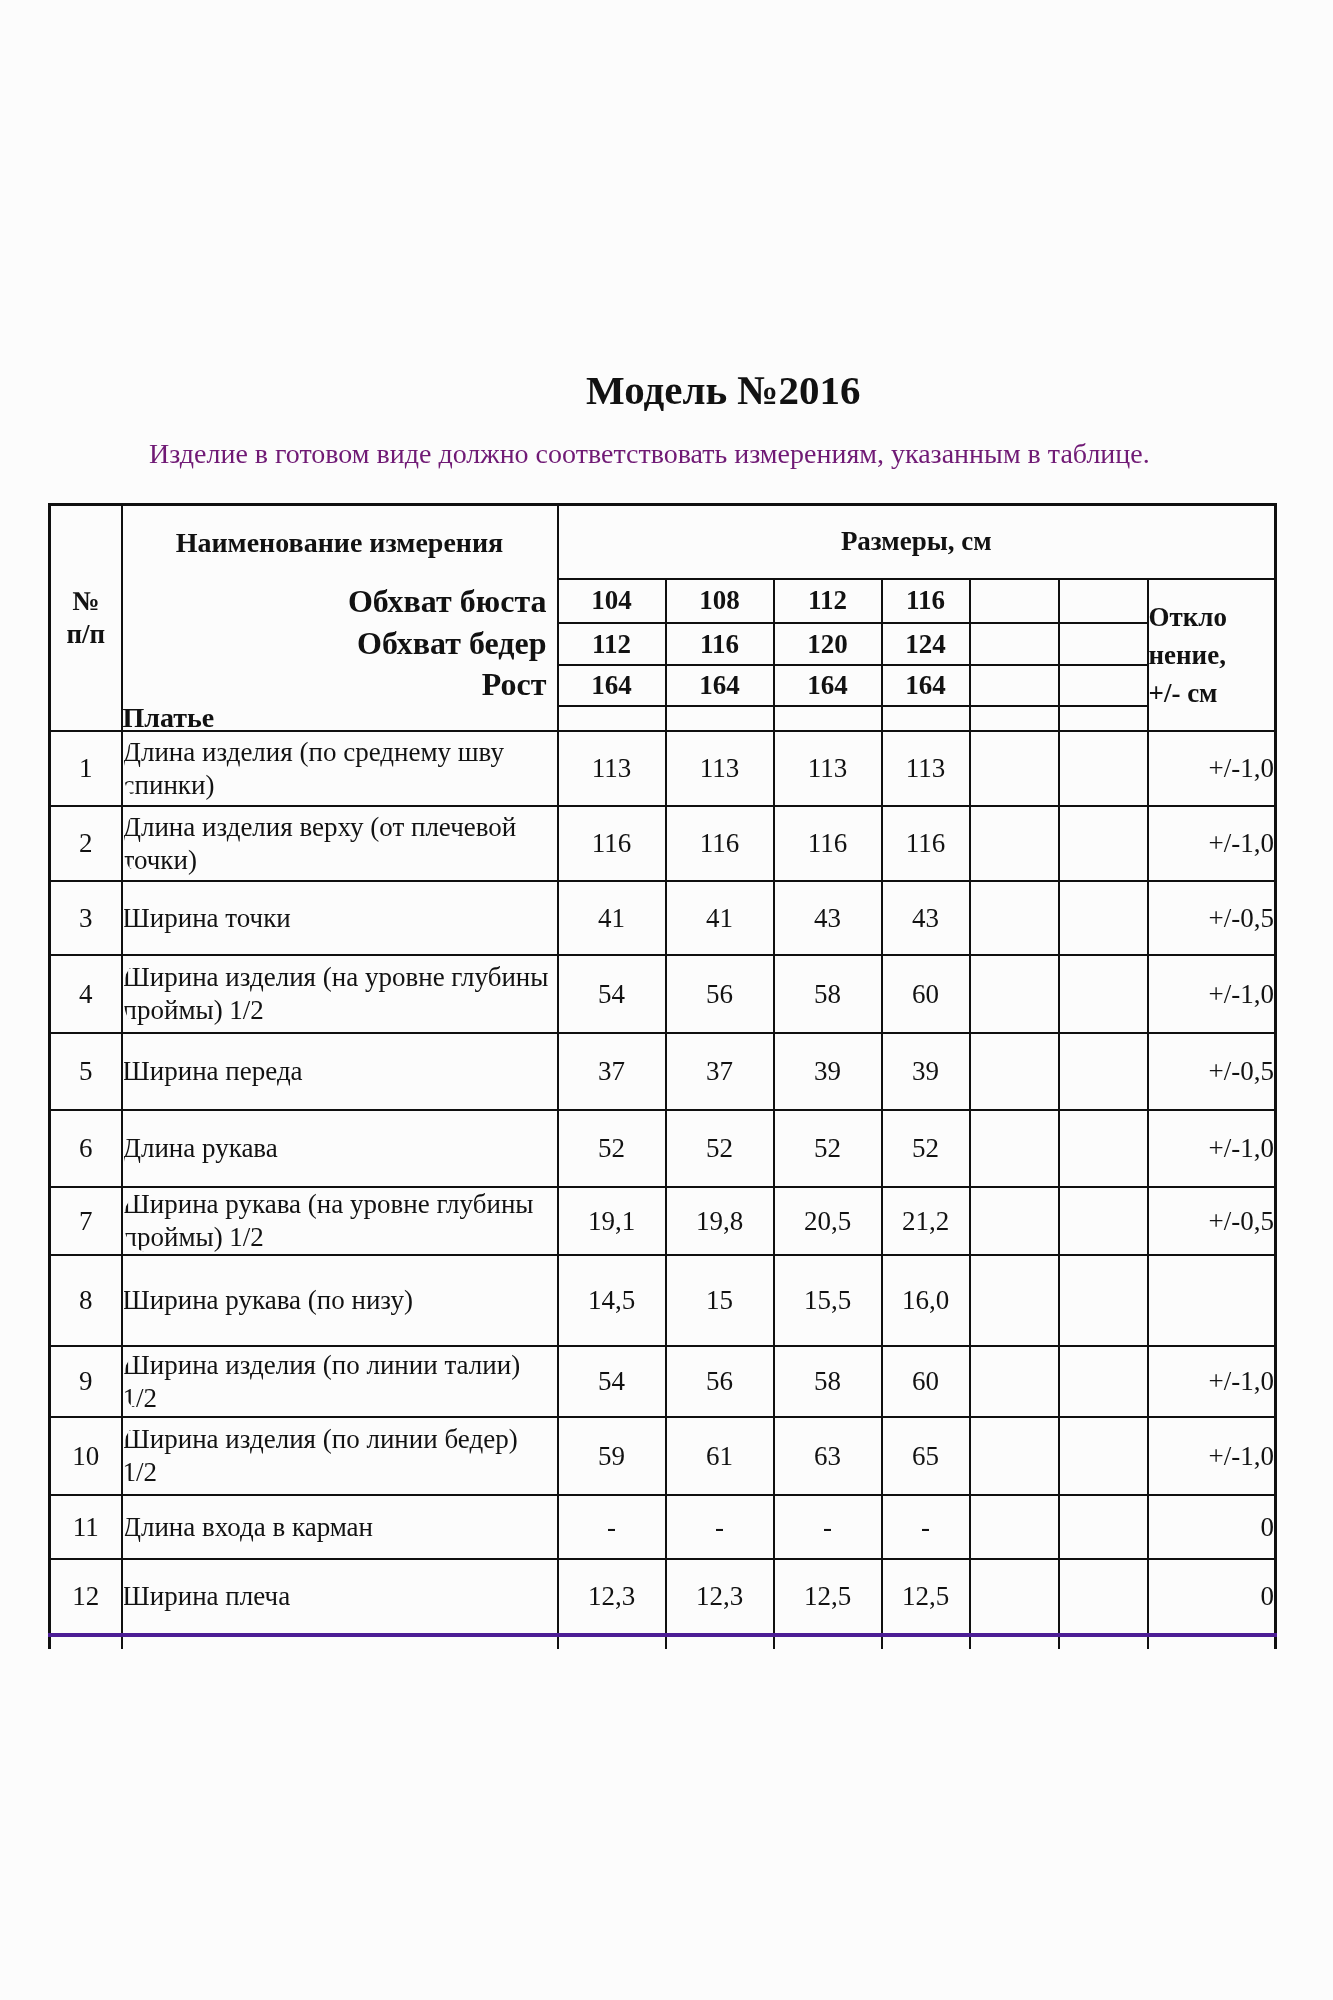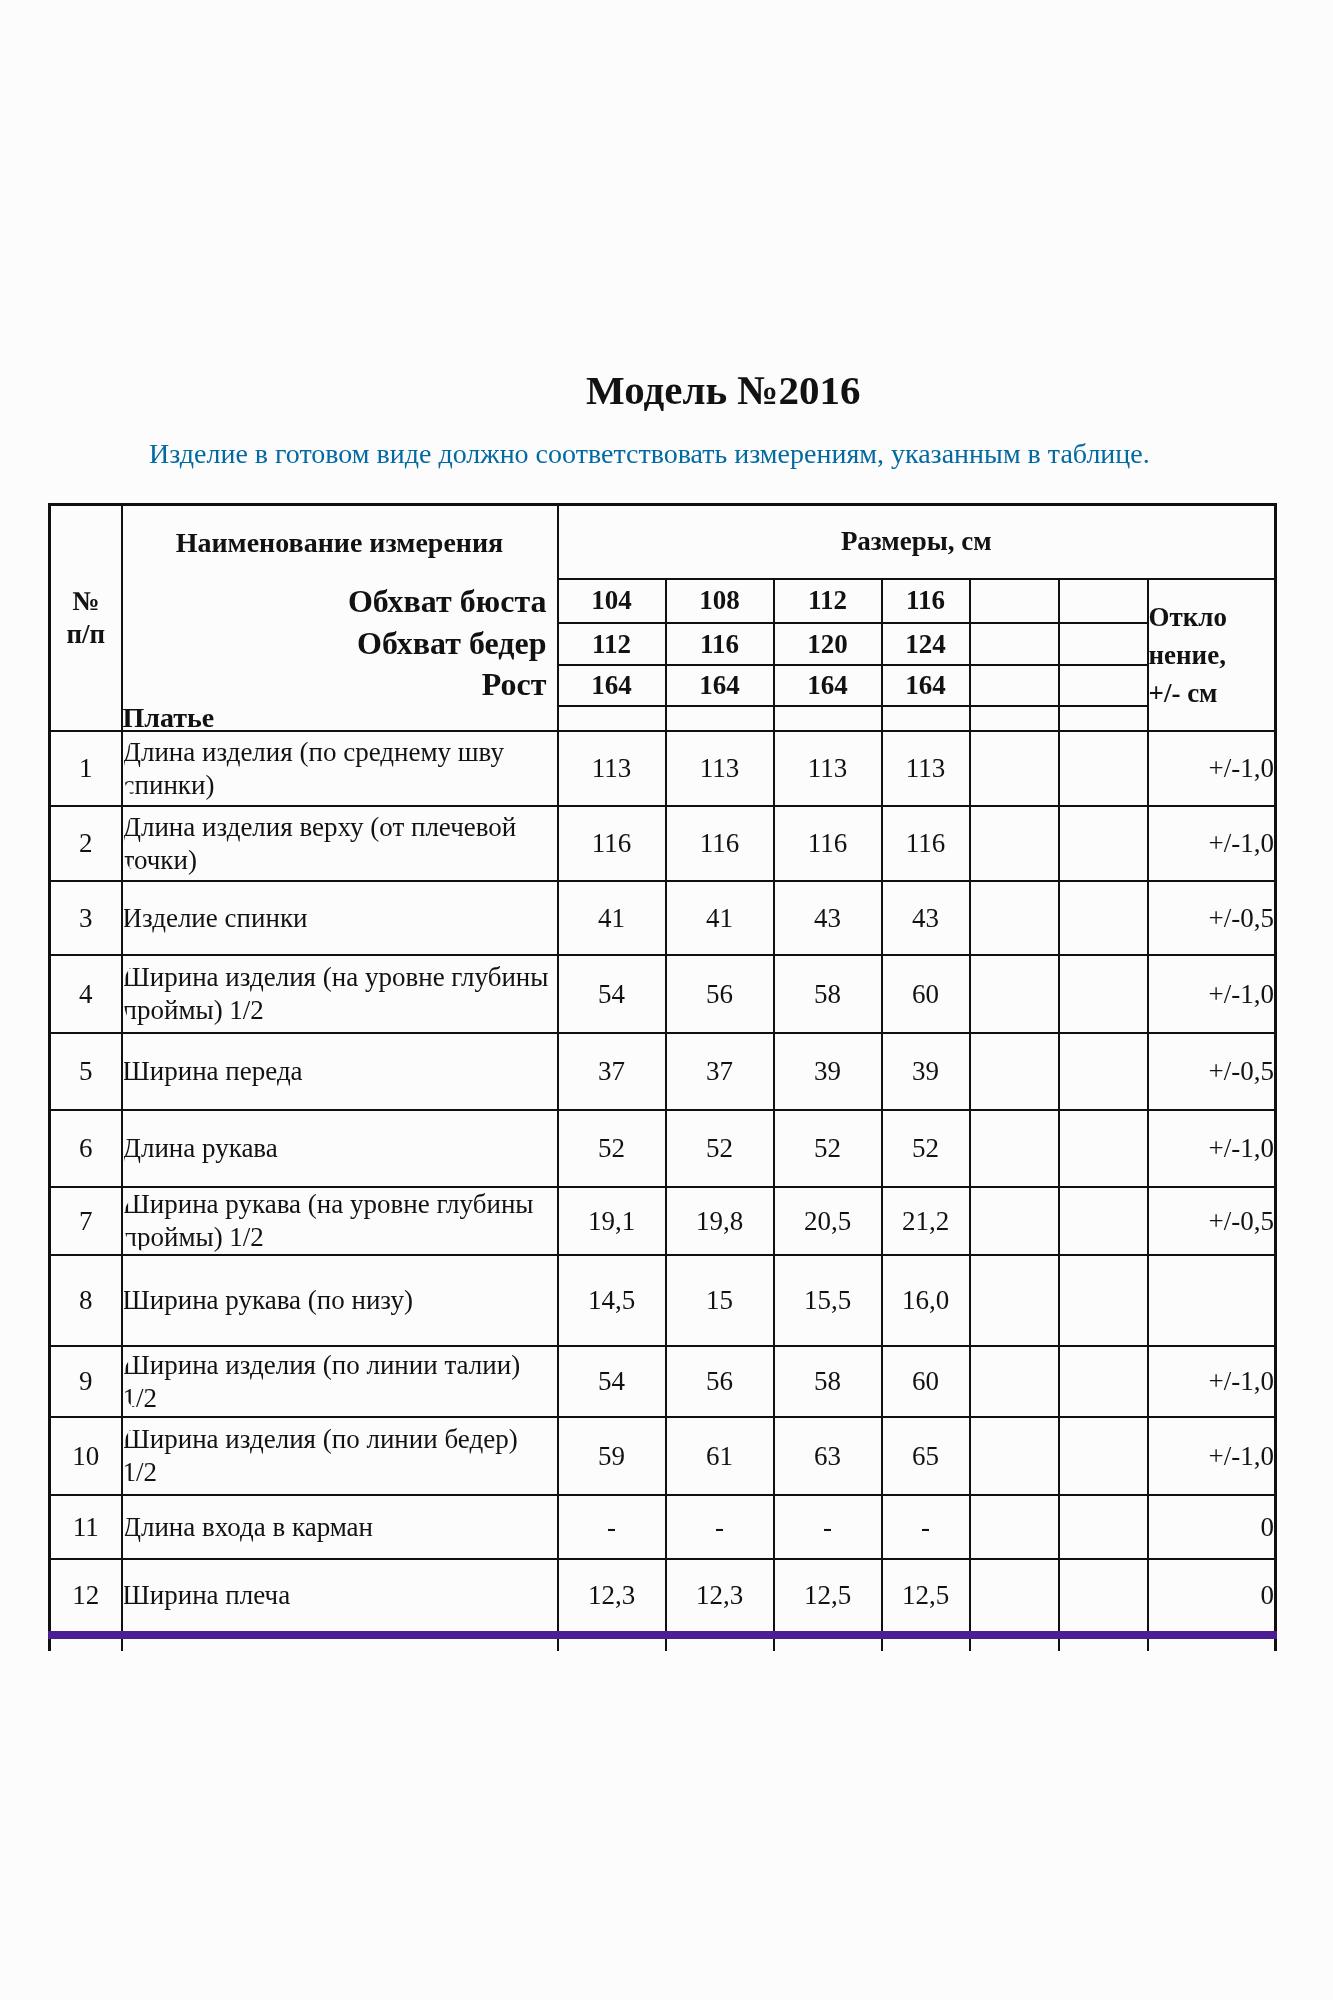--- a/index.html
+++ b/index.html
@@ -11,21 +11,21 @@
     position:relative;
     overflow:hidden;
   }
   .doc-title {
     position:absolute; left:586px; top:366px;
     font-size:41px; font-weight:bold; color:#121212;
     white-space:nowrap;
   }
   .doc-subtitle {
     position:absolute; left:149px; top:438px;
-    font-size:28px; color:#0369a1;
+    font-size:28px; color:#701a75;
     white-space:nowrap;
   }
   table.meas {
     position:absolute; left:48px; top:503px;
     width:1226px;
     border-collapse:collapse; table-layout:fixed;
     border:3px solid #101010; border-bottom:none;
   }
   table.meas td {
     border:2px solid #101010;
@@ -44,21 +44,21 @@
   .nh-section { height:25px; display:flex; align-items:center; font-weight:bold; font-size:28px; }
   td.sizeshead { text-align:center; font-weight:bold; font-size:29px; padding-right:306px; }
   td.devhead { vertical-align:middle; padding-left:13px; font-weight:bold; line-height:38px; font-size:28px; }
   td.szv { text-align:center; font-weight:bold; font-size:28px; }
   
   td.cn { text-align:center; }
   td.cm { text-align:left; padding:4px 30px 4px 13px; line-height:33px;border-radius:30px; }
   td.cv { text-align:center; }
   td.cd { text-align:right; }
   td.low { padding-top:22px; }
-  tr.thickline td { border-bottom:8px solid #4c1d95; }
+  tr.thickline td { border-bottom:4px solid #4c1d95; }
   tr.cutrow td { border-bottom:none; height:12px; }
 </style>
 </head>
 <body>
 
 <div class="doc-title">Модель №2016</div>
 <div class="doc-subtitle">Изделие в готовом виде должно соответствовать измерениям, указанным в таблице.</div>
 
 <table class="meas">
   <colgroup>
@@ -143,21 +143,21 @@
     <td class="cv">116</td>
     <td class="cv">116</td>
     <td class="cv">116</td>
     <td class="cv">116</td>
     <td class="cv"></td>
     <td class="cv"></td>
     <td class="cd">+/-1,0</td>
   </tr>
   <tr style="height:74px">
     <td class="cn">3</td>
-    <td class="cm">Изделие спинки</td>
+    <td class="cm">Ширина точки</td>
     <td class="cv">41</td>
     <td class="cv">41</td>
     <td class="cv">43</td>
     <td class="cv">43</td>
     <td class="cv"></td>
     <td class="cv"></td>
     <td class="cd">+/-0,5</td>
   </tr>
   <tr style="height:78px">
     <td class="cn">4</td>

